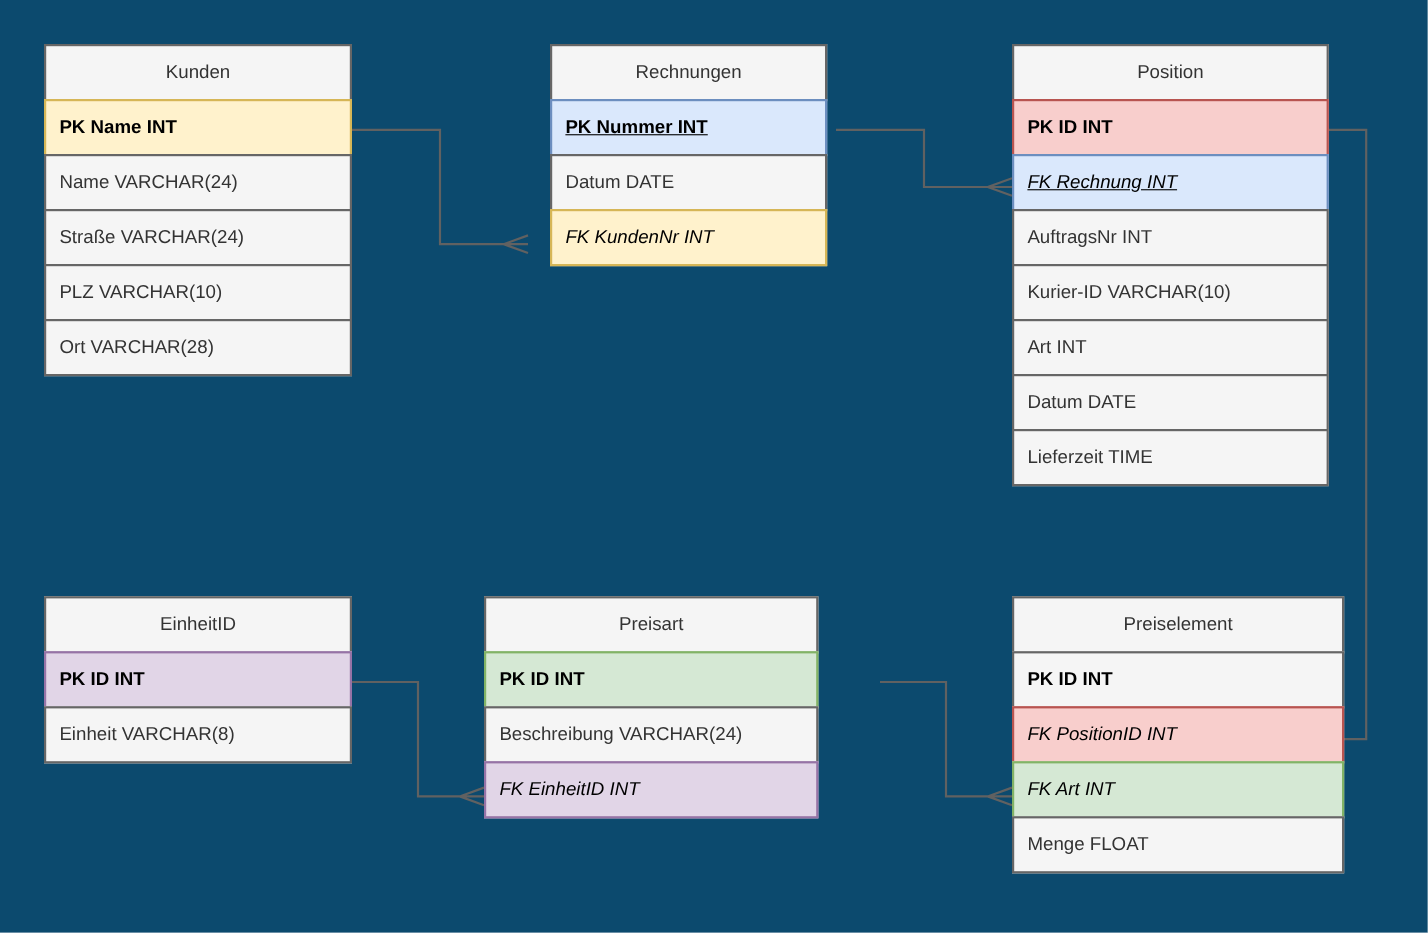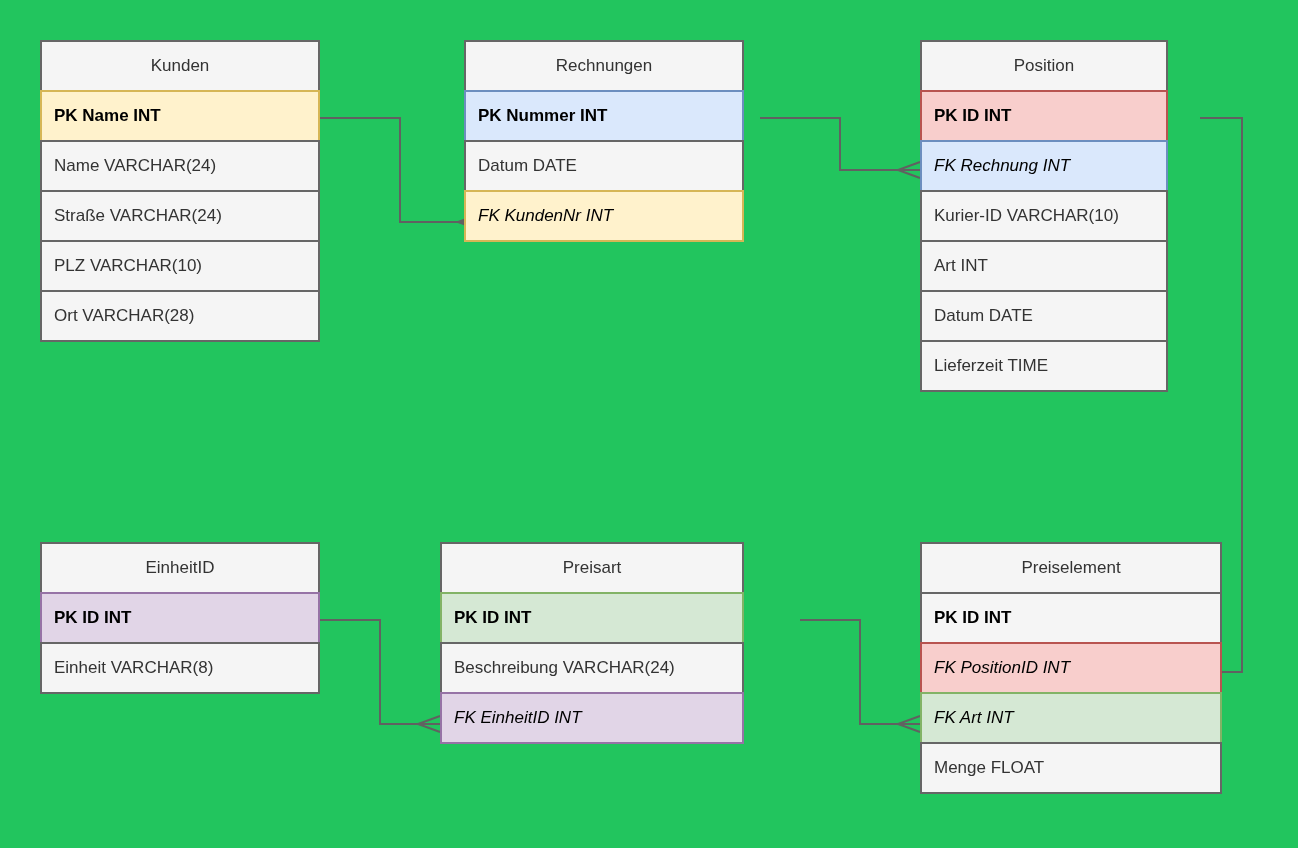--- a/index.html
+++ b/index.html
@@ -12,21 +12,21 @@
     --purple-bg: #e1d5e7; --purple-border: #9673a6;
     --line-color: #616161;
     --text-color: #333333;
   }
   * { margin: 0; padding: 0; }
   html, body { background: #ffffff; }
   .canvas {
     position: relative;
     width: 1298px;
     height: 848px;
-    background: #22c55e;
+    background: #0c4a6e;
     font-family: "Liberation Sans", sans-serif;
     overflow: hidden;
   }
   svg.connections {
     position: absolute;
     left: 0; top: 0;
     width: 1298px; height: 848px;
   }
   svg.connections path {
     fill: none;
@@ -52,21 +52,21 @@
     text-align: center;
   }
   .tr {
     margin-top: -2px;
     padding: 0 12px;
     justify-content: flex-start;
   }
   .pk { font-weight: bold; color: #000000; }
   .fk { font-style: italic; color: #000000; }
   .hl-yellow { background: var(--yellow-bg); border-color: var(--yellow-border); }
-  .hl-blue   { background: var(--blue-bg);   border-color: var(--blue-border); }
+  .hl-blue   { background: var(--blue-bg);   border-color: var(--blue-border); text-decoration: underline; }
   .hl-red    { background: var(--red-bg);    border-color: var(--red-border); }
   .hl-green  { background: var(--green-bg);  border-color: var(--green-border); }
   .hl-purple { background: var(--purple-bg); border-color: var(--purple-border); }
 </style>
 </head>
 <body>
 
 <div class="canvas">
 
   <svg class="connections" viewBox="0 0 1298 848">
@@ -79,31 +79,32 @@
 
   <div class="table" style="left:40px; top:40px; width:280px;">
     <div class="th">Kunden</div>
     <div class="tr pk hl-yellow">PK Name INT</div>
     <div class="tr">Name VARCHAR(24)</div>
     <div class="tr">Straße VARCHAR(24)</div>
     <div class="tr">PLZ VARCHAR(10)</div>
     <div class="tr">Ort VARCHAR(28)</div>
   </div>
 
-  <div class="table" style="left:464px; top:40px; width:280px;">
+  <div class="table" style="left:500px; top:40px; width:252px;">
     <div class="th">Rechnungen</div>
     <div class="tr pk hl-blue">PK Nummer INT</div>
     <div class="tr">Datum DATE</div>
     <div class="tr fk hl-yellow">FK KundenNr INT</div>
   </div>
 
-  <div class="table" style="left:920px; top:40px; width:248px;">
+  <div class="table" style="left:920px; top:40px; width:288px;">
     <div class="th">Position</div>
     <div class="tr pk hl-red">PK ID INT</div>
     <div class="tr fk hl-blue">FK Rechnung INT</div>
+    <div class="tr">AuftragsNr INT</div>
     <div class="tr">Kurier-ID VARCHAR(10)</div>
     <div class="tr">Art INT</div>
     <div class="tr">Datum DATE</div>
     <div class="tr">Lieferzeit TIME</div>
   </div>
 
   <div class="table" style="left:40px; top:542px; width:280px;">
     <div class="th">EinheitID</div>
     <div class="tr pk hl-purple">PK ID INT</div>
     <div class="tr">Einheit VARCHAR(8)</div>

